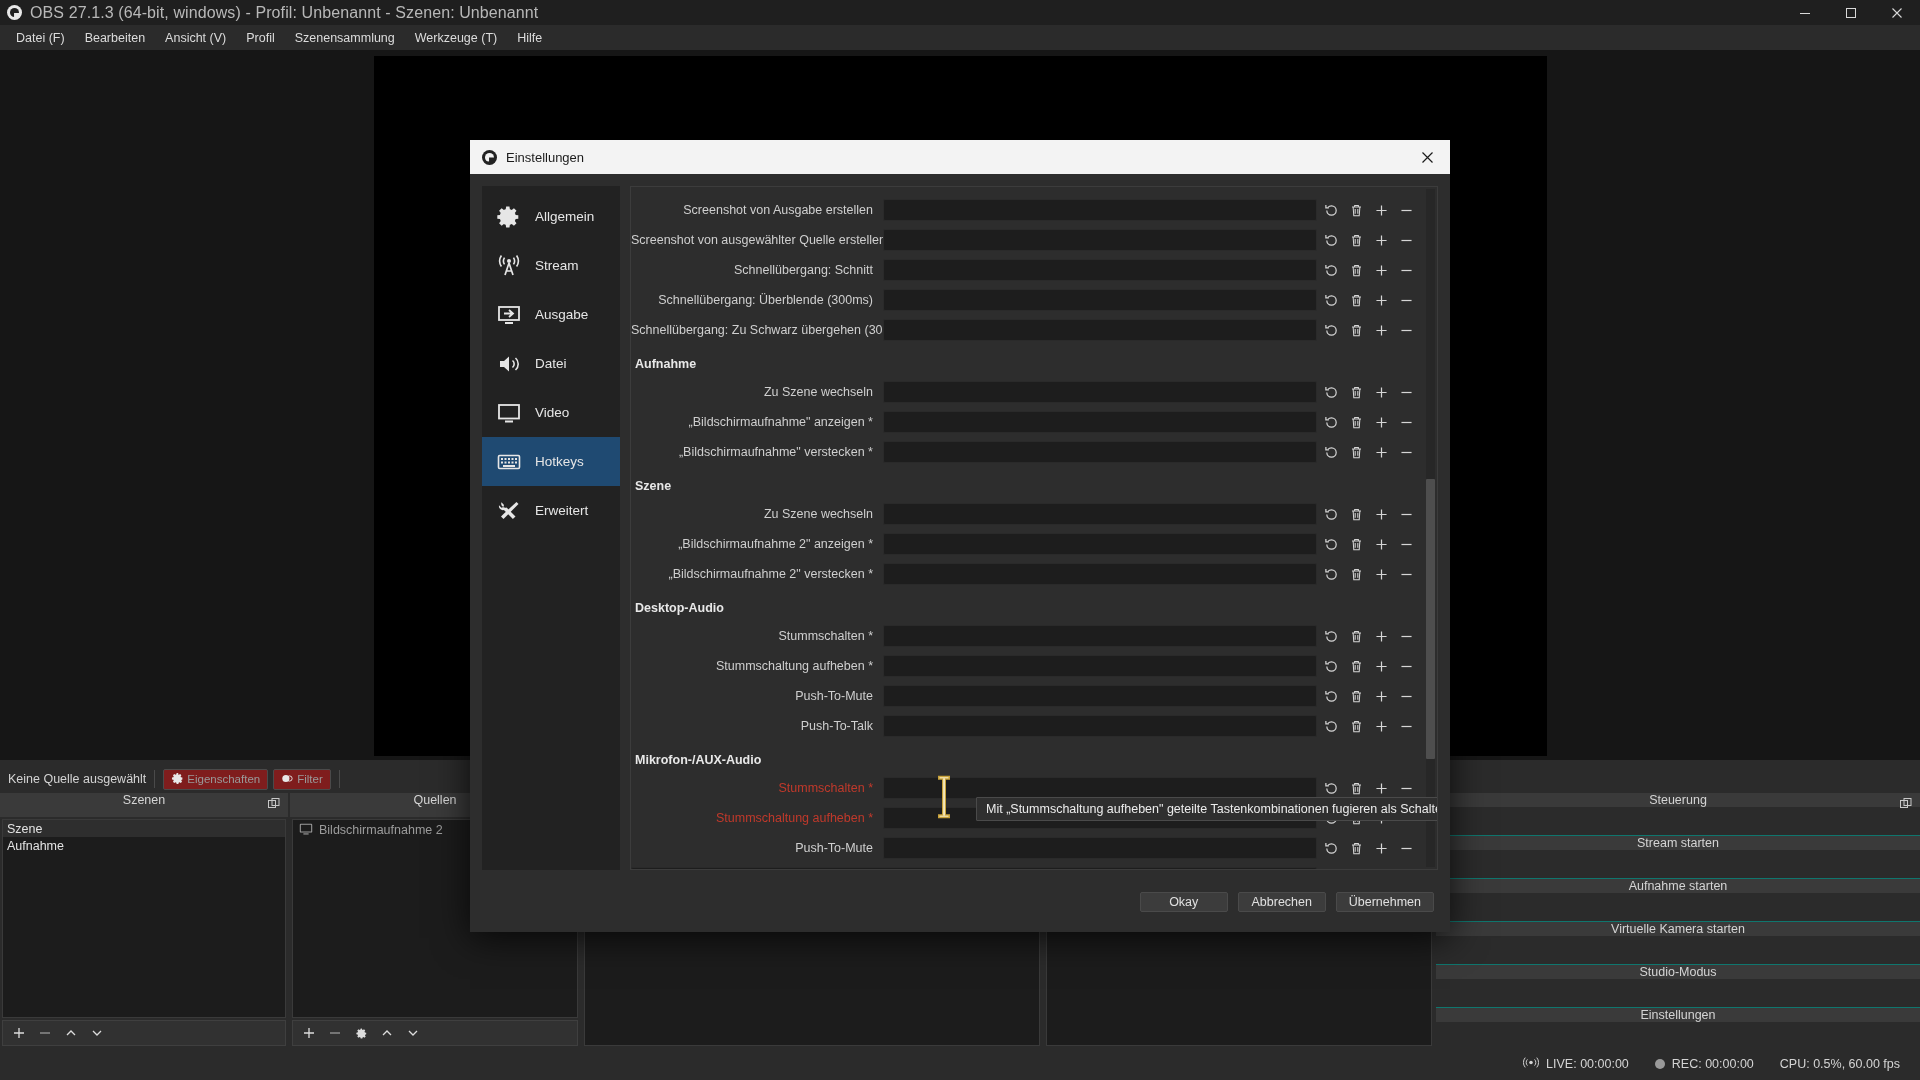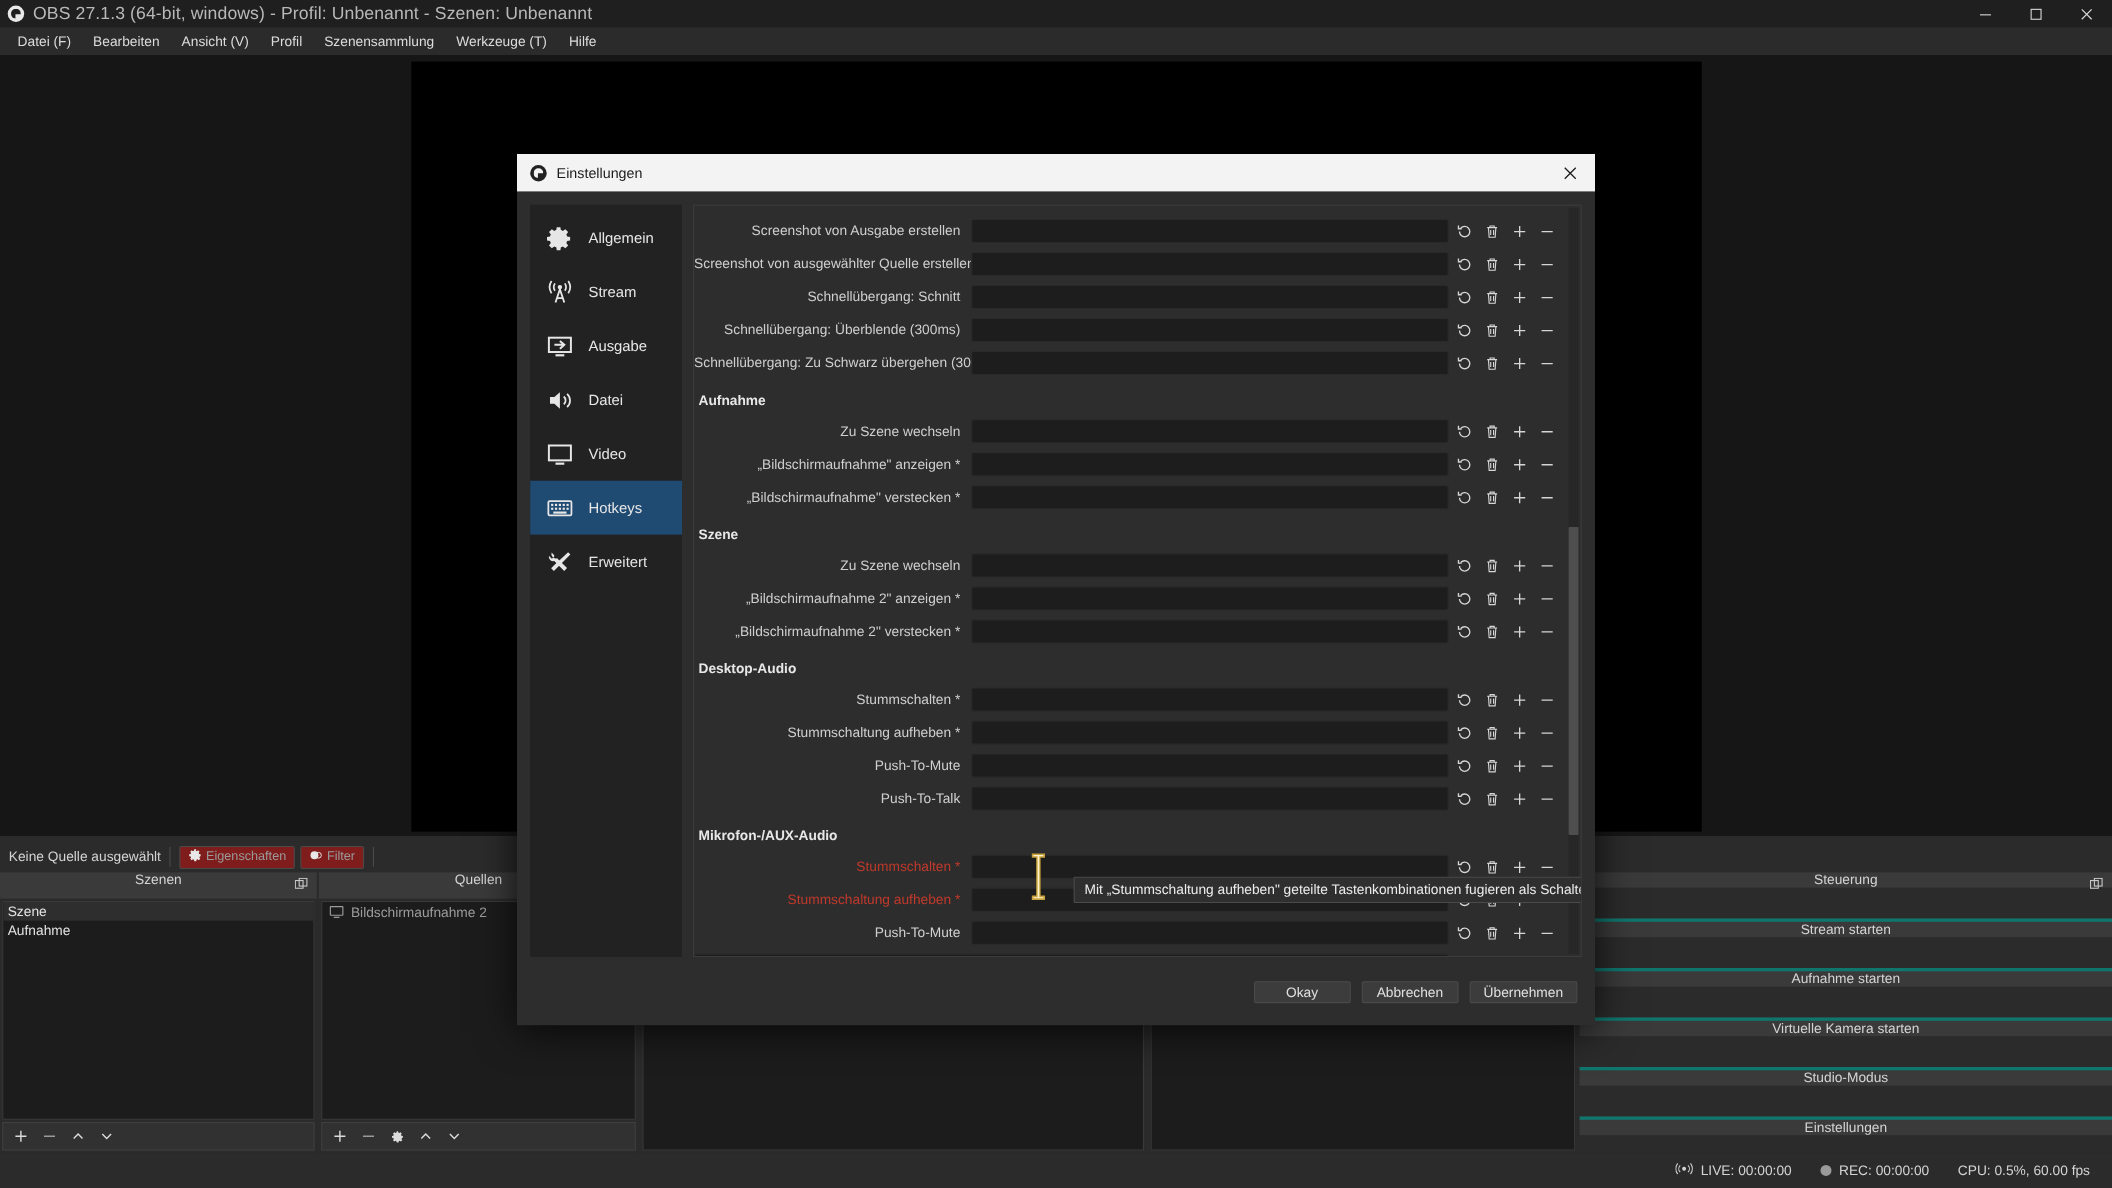--- a/index.html
+++ b/index.html
@@ -112,21 +112,21 @@
     font-size: 12.5px; color: #9c9c9c;
   }
 
   #dock-scenes  { left: 0;    width: 288px; height: 255px; }
   #dock-sources { left: 290px; width: 290px; height: 255px; }
   #dock-mixer   { left: 582px; width: 460px; height: 255px; }
   #dock-trans   { left: 1044px; width: 390px; height: 255px; }
   #dock-ctrl    { left: 1436px; width: 484px; height: 255px; gap: 28px; }
 
   .ctrl-btn {
-    height: 24px; background: #3a3a3a; border-top: 3px solid #0f766e;
+    height: 24px; background: #3a3a3a; border-top: 1px solid #0f766e;
     display: flex; align-items: center; justify-content: center;
     font-size: 12.5px; color: #d4d4d4;
   }
 
   
   #statusbar {
     position: absolute; bottom: 0; left: 0; width: 1920px; height: 32px;
     background: #2b2b2b; display: flex; align-items: center;
     justify-content: flex-end; padding-right: 20px; gap: 26px;
     font-size: 12.5px; color: #d4d4d4;

